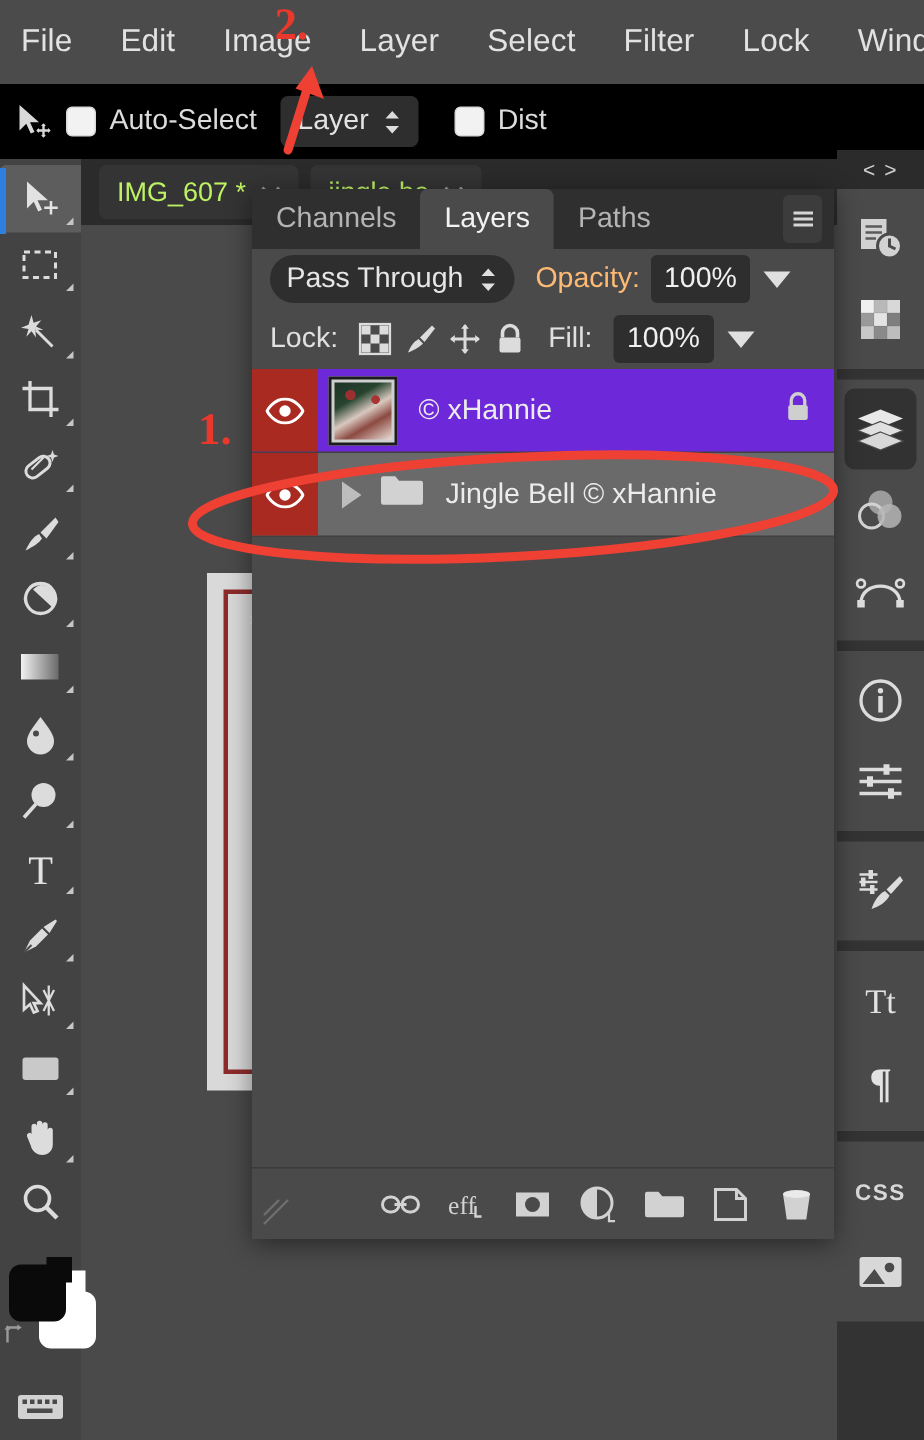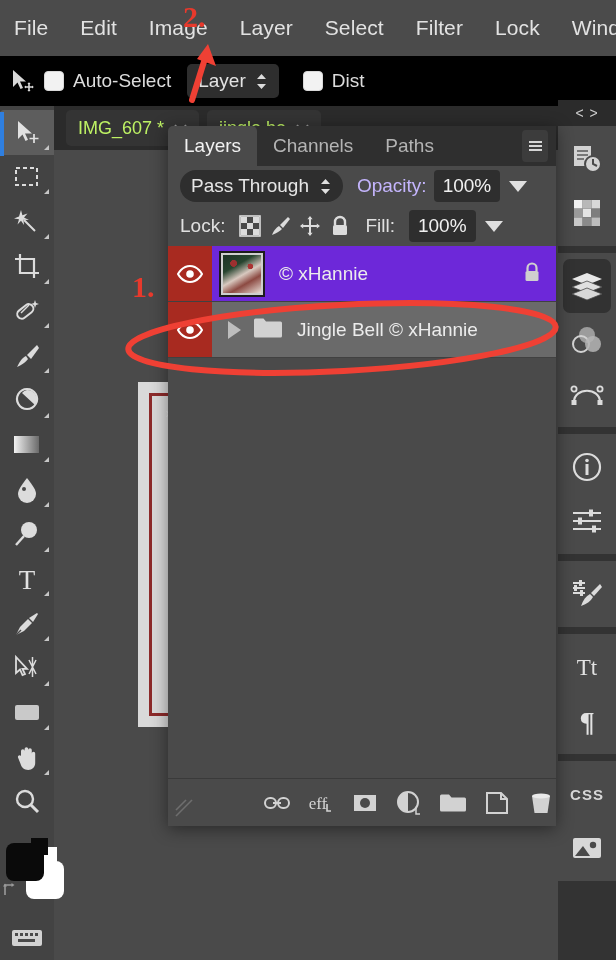--- a/index.html
+++ b/index.html
@@ -169,21 +169,21 @@
   .panel-menu-btn i::after  { top: 4px; }
 
   .blend-row, .lock-row {
     display: flex; align-items: center; padding: 0 12px; height: 40px; gap: 0;
   }
   .blend-select {
     background: #2e2e2e; border-radius: 16px; height: 32px;
     display: flex; align-items: center; gap: 10px; padding: 0 11px;
   }
   .blend-select span { color: #e6e6e6; font-size: 19px; }
-  .opacity-label { color: #c4b5fd; font-size: 19px; margin-left: 14px; }
+  .opacity-label { color: #fdba74; font-size: 19px; margin-left: 14px; }
   .value-box {
     background: #2e2e2e; border-radius: 4px; height: 32px;
     display: flex; align-items: center; padding: 0 9px; margin-left: 7px;
   }
   .value-box span { color: #f0f0f0; font-size: 19px; }
   .tri-down {
     width: 0;height: 0; margin-left: 9px;
     border-left: 9px solid transparent; border-right: 9px solid transparent;
     border-top: 11px solid #e0e0e0;
   }
@@ -218,21 +218,21 @@
     border-left: 13px solid #bdbdbd;
   }
   .folder-icon { margin-left: 12px; flex: none; }
   .layer-name { color: #ececec; font-size: 19px; margin-left: 14px; white-space: nowrap; }
   .layer-lock { margin-left: auto; margin-right: 14px; }
 
   .panel-footer {
     position: absolute; left: 0; bottom: 0; width: 388px; height: 48px;
     background: #4a4a4a; border-top: 1px solid #3a3a3a;
     display: flex; align-items: center; justify-content: flex-end;
-    gap: 14px;
+    padding-right: 10px; gap: 14px;
   }
   .footer-btn { width: 30px; height: 30px; display:flex; align-items:center; justify-content:center; }
   .panel-resize { position: absolute; left: 6px; bottom: 6px; }
 
   
   .annot { position: absolute; pointer-events: none; }
   .annot-num {
     color: #e8392c; font-size: 30px; font-weight: bold;
     font-family: "Liberation Serif", serif;
   }
@@ -583,22 +583,22 @@
           <circle cx="22" cy="10" r="3.2" fill="#4a4a4a"></circle>
           <path d="M4 21 L12 11 L19 21 Z" fill="#4a4a4a"></path>
         </svg>
       </div>
     </div>
   </div>
 
   <div class="layers-panel">
 
     <div class="panel-tabs">
+      <div class="ptab">Channels</div>
       <div class="ptab active">Layers</div>
-      <div class="ptab">Channels</div>
       <div class="ptab">Paths</div>
       <div class="panel-menu-btn">
         <i></i>
       </div>
     </div>
 
     <div class="blend-row">
       <div class="blend-select">
         <span>Pass Through</span>
         <svg width="13" height="17" viewBox="0 0 13 17">

